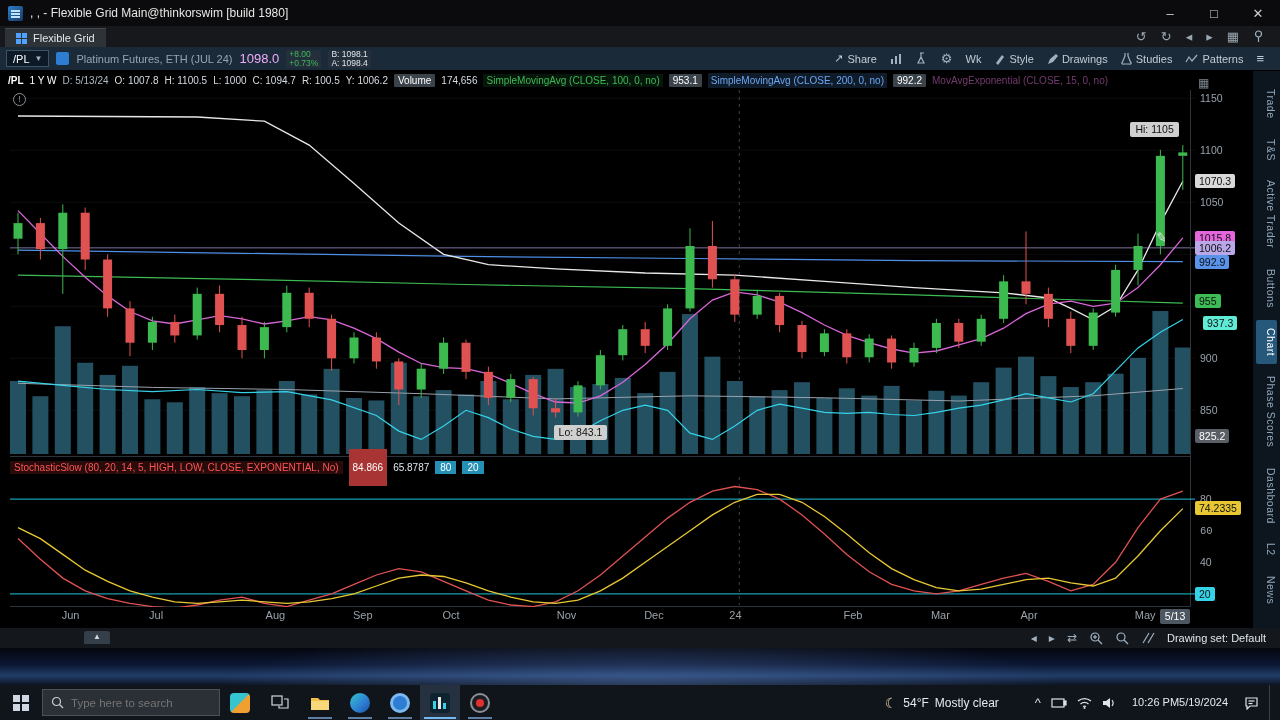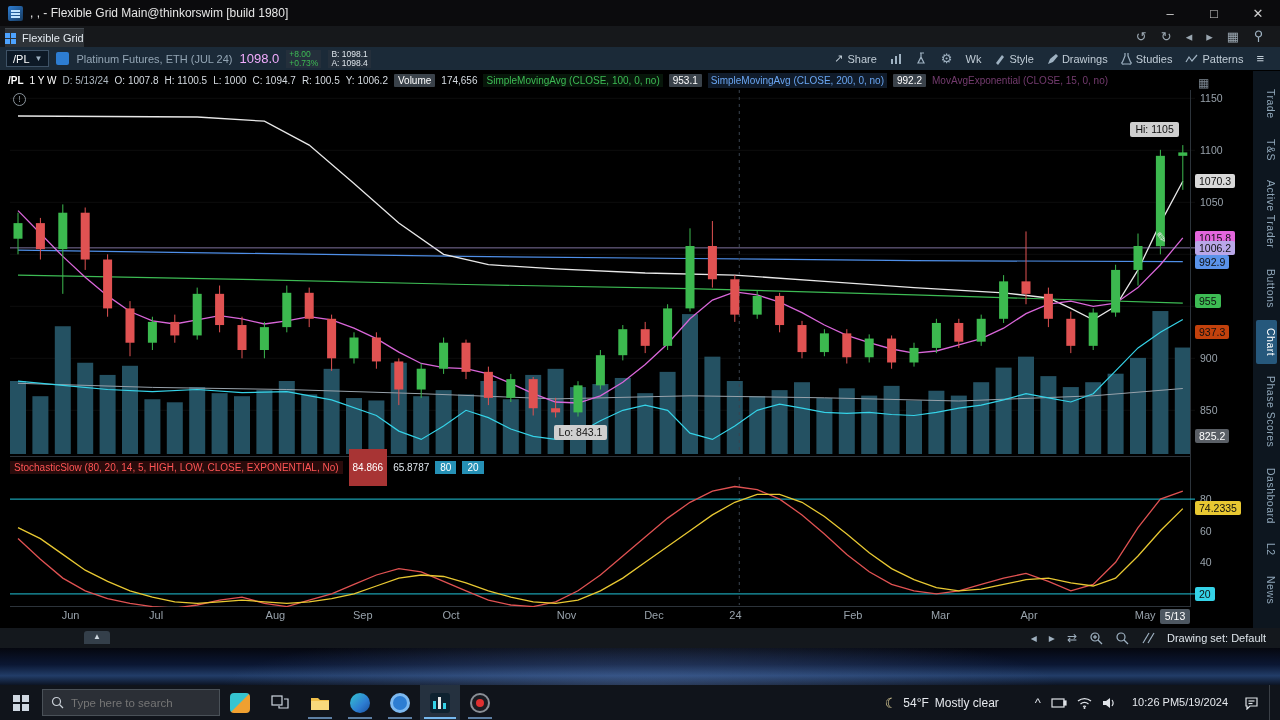--- a/index.html
+++ b/index.html
@@ -6,21 +6,21 @@
 html,body{width:1280px;height:720px;overflow:hidden;background:#000;font-family:"Liberation Sans",sans-serif}
 .screen{position:relative;width:1280px;height:720px;background:#000}
 
 .titlebar{position:absolute;left:0;top:0;width:1280px;height:26px;background:#0b0b0d;display:flex;align-items:center;color:#e6e6e6;font-size:12px}
 .app-ico{width:15px;height:15px;margin:0 7px 0 8px;background:linear-gradient(135deg,#2d7dd2,#173a5e);border-radius:2px;position:relative}
 .app-ico:after{content:"";position:absolute;left:3px;bottom:3px;width:9px;height:2px;background:#bfe3ff;box-shadow:0 -3px 0 #bfe3ff,0 -6px 0 #bfe3ff}
 .win-btns{margin-left:auto;display:flex}
 .win-btn{width:44px;height:26px;display:flex;align-items:center;justify-content:center;color:#cfcfcf;font-size:13px}
 
 .tabrow{position:absolute;left:0;top:26px;width:1280px;height:21px;background:#16181b;display:flex;align-items:flex-end}
-.fg-tab{height:19px;background:#2e3338;display:flex;align-items:center;gap:6px;padding:0 0;font-size:11px;color:#e2e8ee;margin-left:5px;border-top:1px solid #41484f}
+.fg-tab{height:19px;background:#2e3338;display:flex;align-items:center;gap:6px;padding:0 11px;font-size:11px;color:#e2e8ee;margin-left:5px;border-top:1px solid #41484f}
 .tabrow-icons{margin-left:auto;display:flex;align-items:center;gap:14px;padding-right:16px;color:#9aa6b0;font-size:13px;height:100%}
 
 .toolbar{position:absolute;left:0;top:47px;width:1280px;height:23px;background:#1b2a38;display:flex;align-items:center;font-size:11px;color:#c0ccd6;padding:0 6px;gap:7px;white-space:nowrap}
 .sym-box{display:flex;align-items:center;gap:5px;background:#0d1926;border:1px solid #3e5266;height:17px;padding:0 6px;color:#fff;font-size:11px}
 .link-badge{width:13px;height:13px;background:#2d7dd2;border-radius:2px;display:inline-block}
 .desc{color:#93a5b4}
 .px-main{color:#f0abfc;font-size:13px;font-weight:normal}
 .mini-col{display:flex;flex-direction:column;line-height:9px;font-size:8.5px}
 .mini-chip{background:#242f3b;padding:0 3px}
 .tb-right{margin-left:auto;display:flex;align-items:center;gap:13px;padding-right:10px;color:#c0ccd6}
@@ -390,21 +390,21 @@
       <div class="axis-tick" style="top: 2.32px;">1150</div>
       <div class="axis-tick" style="top: 54.32px;">1100</div>
       <div class="axis-tick" style="top: 106.32px;">1050</div>
       <div class="axis-tick" style="top: 262.32px;">900</div>
       <div class="axis-tick" style="top: 314.32px;">850</div>
       <div class="axis-chip" style="top: 84.208px; background: rgb(217, 217, 217); color: rgb(16, 16, 16);">1070.3</div>
       <div class="axis-chip" style="top: 140.888px; background: rgb(228, 102, 221); color: rgb(16, 16, 16);">1015.8</div>
       <div class="axis-chip" style="top: 150.872px; background: rgb(185, 167, 232); color: rgb(16, 16, 16);">1006.2</div>
       <div class="axis-chip" style="top: 164.704px; background: rgb(90, 147, 234); color: rgb(16, 16, 16);">992.9</div>
       <div class="axis-chip" style="top: 204.12px; background: rgb(61, 187, 84); color: rgb(16, 16, 16);">955</div>
-      <div class="axis-chip" style="top: 235px; background: #c2410c; color: rgb(16, 16, 16);">937.3</div>
+      <div class="axis-chip" style="top: 226px; background: #5eead4; color: rgb(16, 16, 16); margin-left: 8px;">937.3</div>
       <div class="axis-chip" style="top: 339.112px; background: rgb(90, 95, 102); color: rgb(255, 255, 255);">825.2</div>
     </div>
   <div class="vsep"></div>
   <div class="hsep1"></div>
   <div class="hsep2"></div>
 
   <div class="stoch-head">
     <span class="sh-name">StochasticSlow (80, 20, 14, 5, HIGH, LOW, CLOSE, EXPONENTIAL, No)</span>
     <span class="sh-k">84.866</span>
     <span style="color:#dfe6ec">65.8787</span>
@@ -416,21 +416,21 @@
     <svg id="stoch-svg" width="1185" height="130">
         <line x1="729.28" x2="729.28" y1="0" y2="128" stroke="#3a4450" stroke-dasharray="3,4"></line>
         <line x1="0" x2="1185" y1="22.12" y2="22.12" stroke="#20c4d9" stroke-width="1"></line>
         <line x1="0" x2="1185" y1="116.92" y2="116.92" stroke="#20c4d9" stroke-width="1"></line>
         <polyline points="8.0,61.6 30.4,82.2 52.8,101.1 75.2,113.8 97.6,121.7 120.0,126.4 142.4,129.6 164.8,131.1 187.2,128.0 209.6,123.2 232.0,120.1 254.4,126.4 276.8,129.6 299.2,123.2 321.6,116.9 344.0,107.4 366.4,98.0 388.8,91.6 411.2,94.8 433.6,104.3 456.0,113.8 478.4,123.2 500.8,128.0 523.2,129.6 545.6,124.8 568.0,113.8 590.4,98.0 612.8,79.0 635.2,60.0 657.6,41.1 680.0,25.3 702.4,14.2 724.8,9.5 747.2,12.6 769.6,22.1 792.0,37.9 814.4,56.9 836.8,77.4 859.2,94.8 881.6,107.4 904.0,113.8 926.4,116.9 948.8,113.8 971.2,107.4 993.6,101.1 1016.0,96.4 1038.4,104.3 1060.8,113.8 1083.2,107.4 1105.6,85.3 1128.0,50.6 1150.4,22.1 1172.8,14.2" fill="none" stroke="#e05252" stroke-width="1.3"></polyline>
         <polyline points="8.0,50.6 30.4,61.6 52.8,77.4 75.2,93.2 97.6,104.3 120.0,113.8 142.4,120.1 164.8,124.8 187.2,126.4 209.6,124.8 232.0,123.2 254.4,124.8 276.8,126.4 299.2,124.8 321.6,121.7 344.0,116.9 366.4,109.0 388.8,101.1 411.2,98.0 433.6,99.5 456.0,105.9 478.4,113.8 500.8,120.1 523.2,124.8 545.6,126.4 568.0,123.2 590.4,113.8 612.8,101.1 635.2,85.3 657.6,69.5 680.0,53.7 702.4,37.9 724.8,25.3 747.2,17.4 769.6,17.4 792.0,25.3 814.4,39.5 836.8,56.9 859.2,75.8 881.6,91.6 904.0,102.7 926.4,110.6 948.8,113.8 971.2,112.2 993.6,107.4 1016.0,102.7 1038.4,101.1 1060.8,105.9 1083.2,109.0 1105.6,101.1 1128.0,79.0 1150.4,53.7 1172.8,31.6" fill="none" stroke="#e8c832" stroke-width="1.3"></polyline>
       </svg>
   </div>
   <div id="stoch-axis">
       <div class="axis-tick" style="top: 16.12px;">80</div>
-      <div class="axis-tick" style="top: 47.72px;">60</div>
+      <div class="axis-tick" style="top: 47.72px; font-family: Liberation Mono, monospace;">60</div>
       <div class="axis-tick" style="top: 79.32px;">40</div>
       <div class="axis-tick" style="top: 110.92px;">20</div>
       <div class="axis-chip" style="top: 24.2311px; background: rgb(232, 200, 50); color: rgb(16, 16, 16);">74.2335</div>
       <div class="axis-chip" style="top: 109.92px; background: rgb(53, 211, 232); color: rgb(16, 16, 16);">20</div>
     </div>
 
   <div id="x-axis">
       <div class="month-label" style="left: 61.76px;">Jun</div>
       <div class="month-label" style="left: 149.12px;">Jul</div>
       <div class="month-label" style="left: 265.6px;">Aug</div>

